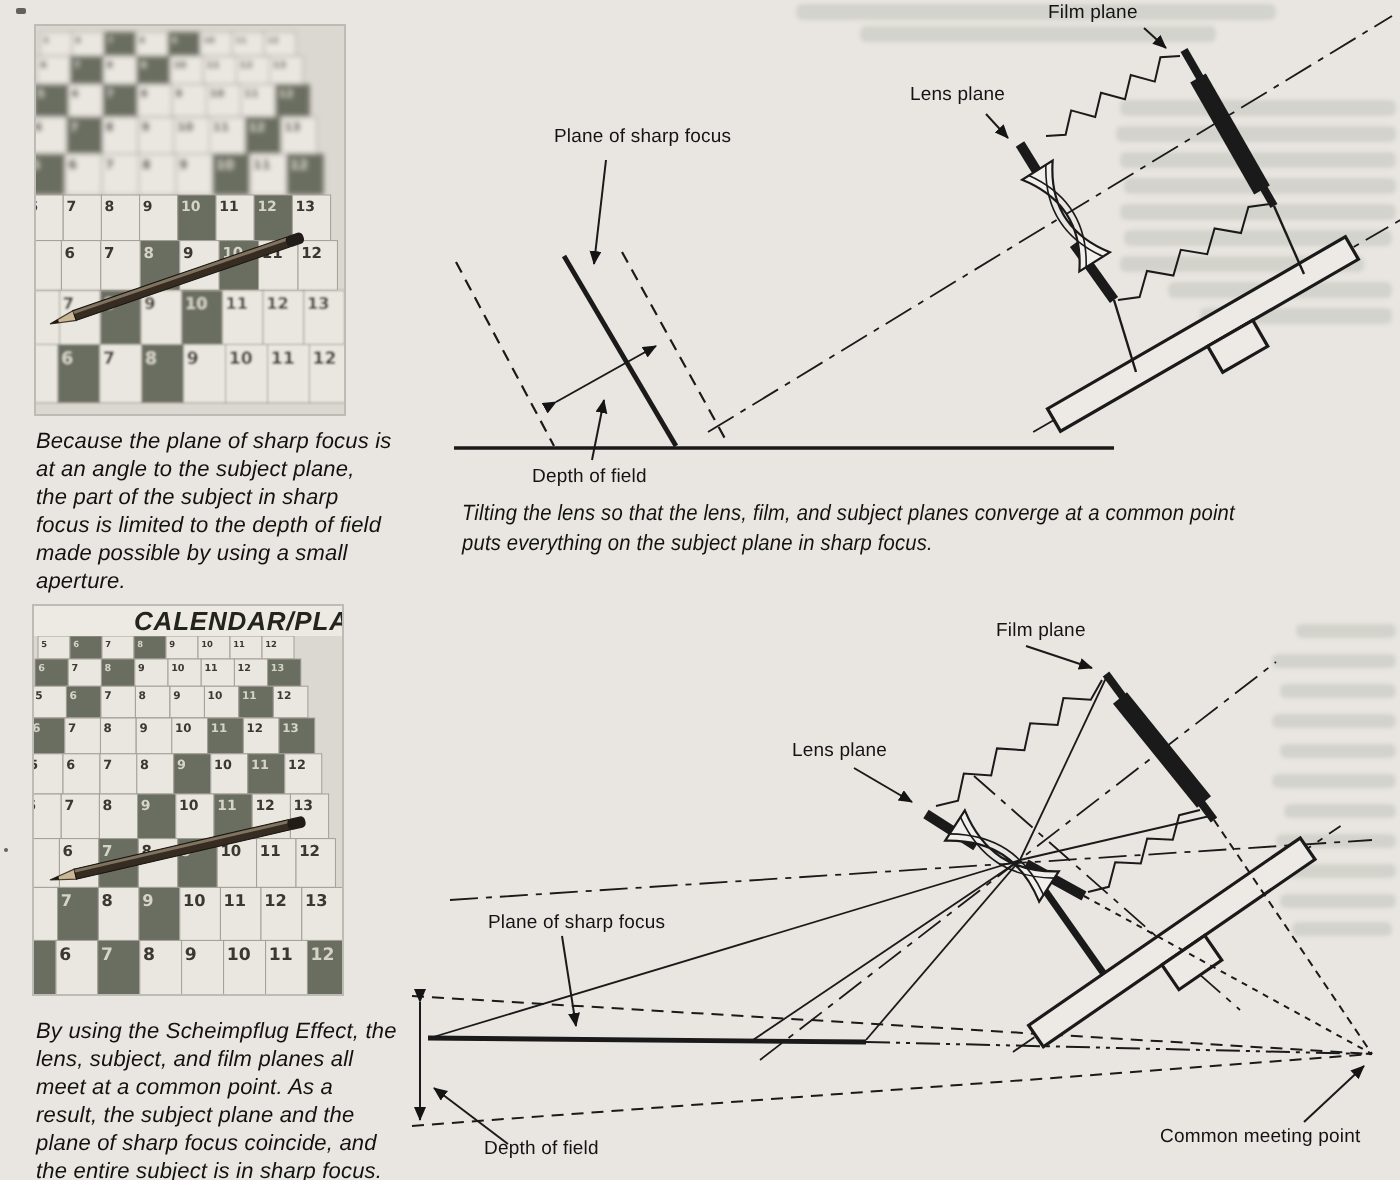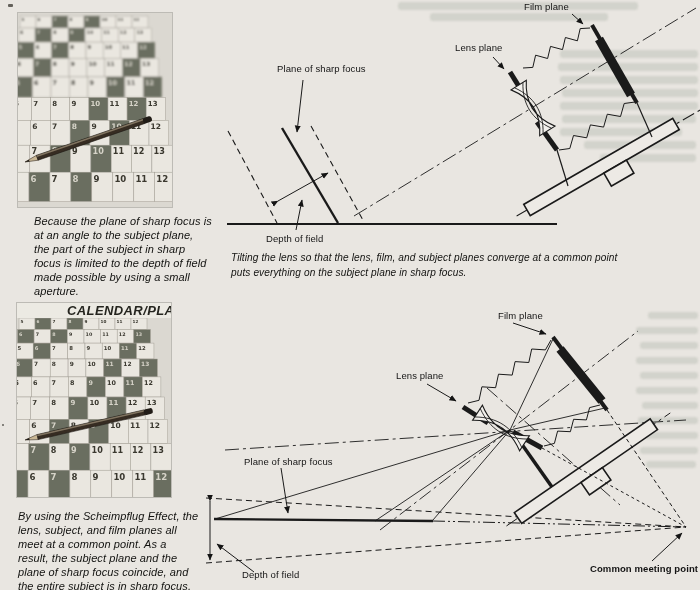--- a/index.html
+++ b/index.html
@@ -227,21 +227,21 @@
       </g>
       <g transform="translate(7,149) rotate(-19)">
         <polygon points="0,0 13,-2.6 13,2.6" fill="#c9b795" stroke="#453b30" stroke-width="0.6"></polygon>
         <polygon points="0,0 4.5,-0.95 4.5,0.95" fill="#1c1914"></polygon>
         <rect x="13" y="-2.6" width="113" height="5.2" fill="#362c22" stroke="#181410" stroke-width="0.5"></rect>
         <rect x="13" y="-2.3" width="113" height="1.5" fill="#9a8c76" opacity="0.75"></rect>
         <rect x="125" y="-2.9" width="9" height="5.8" rx="2.2" fill="#211c17"></rect>
       </g>
     </svg>
 
-  <div class="caption" style="left:18px;top:214px;width:225px;margin-left:16px;">Because the plane of sharp focus is
+  <div class="caption" style="left:18px;top:214px;width:225px;">Because the plane of sharp focus is
 at an angle to the subject plane,
 the part of the subject in sharp
 focus is limited to the depth of field
 made possible by using a small
 aperture.</div>
 
   <div class="diagram" style="left:225px;top:0;width:475px;height:248px;">
     <svg width="475" height="248" viewBox="0 0 475 248">
       <defs>
         <marker id="ar1" markerWidth="8" markerHeight="8" refX="6.5" refY="3" orient="auto">
@@ -538,16 +538,16 @@
         <path d="M227,84 L256,101" stroke-width="1" marker-end="url(#ar2)"></path>
         <path d="M81,168 L88,213" stroke-width="1" marker-end="url(#ar2)"></path>
         <path d="M54,272 L17,244" stroke-width="1" marker-end="url(#ar2)"></path>
         <path d="M452,261 L482,233" stroke-width="1" marker-end="url(#ar2)"></path>
       </g>
     </svg>
     <div class="dlabel" style="left:298px;top:10px;">Film plane</div>
     <div class="dlabel" style="left:196px;top:70px;">Lens plane</div>
     <div class="dlabel" style="left:44px;top:156px;">Plane of sharp focus</div>
     <div class="dlabel" style="left:42px;top:269px;">Depth of field</div>
-    <div class="dlabel" style="left:390px;top:263px;font-weight:bold;">Common meeting point</div>
+    <div class="dlabel" style="left:380px;top:263px;">Common meeting point</div>
   </div>
 
 </div>
 
 </body></html>

